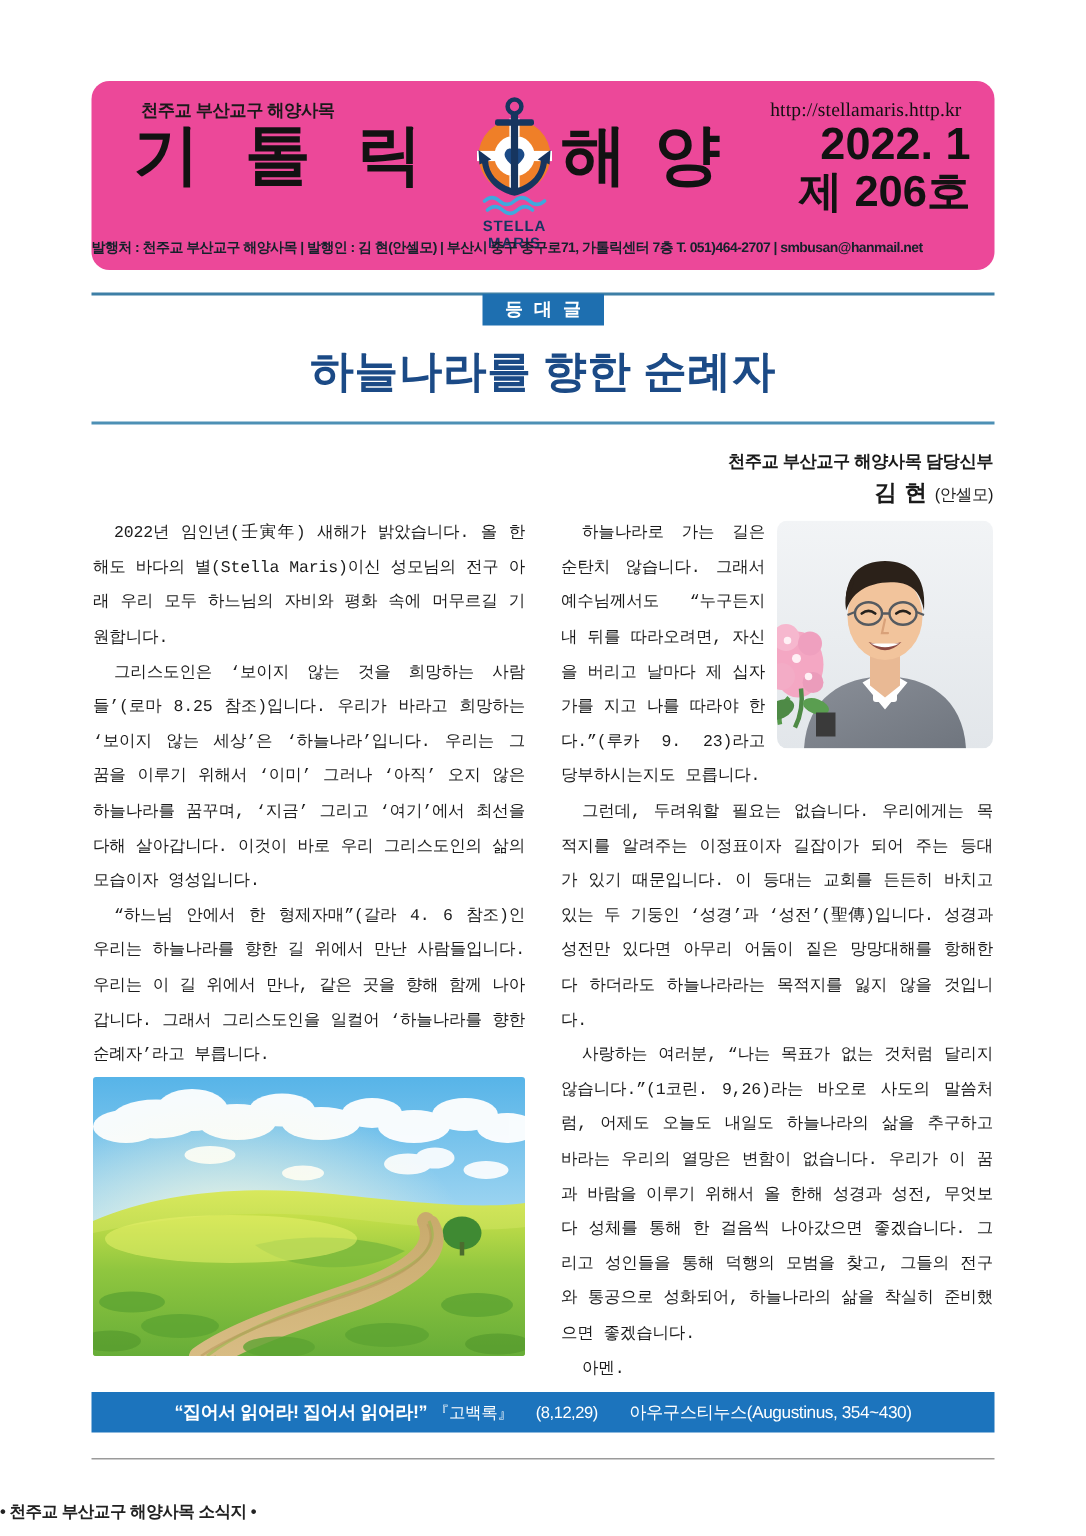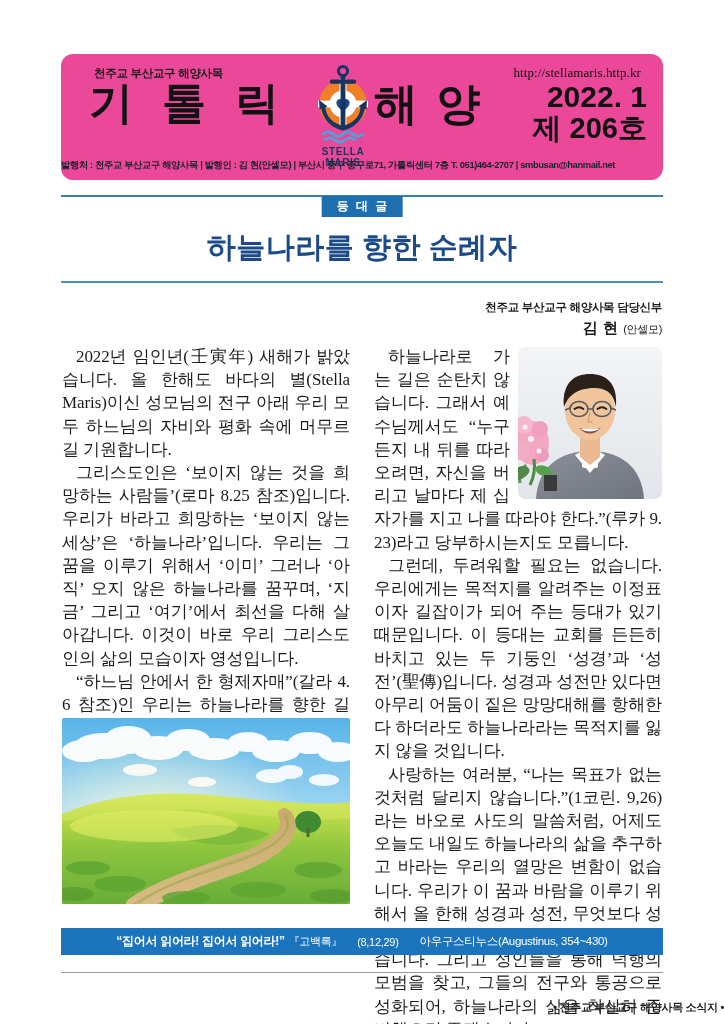--- a/index.html
+++ b/index.html
@@ -52,21 +52,21 @@
     font-family: "Liberation Serif", serif;
     font-size: 13px;
     color: #111111;
     white-space: nowrap;
     letter-spacing: 0.1px;
   }
   .mast-word-left {
     position: absolute;
     left: 28px;
     top: 28px;
-    font-family: Liberation Serif, serif;
+    font-family: Liberation Sans, sans-serif;
     font-size: 44px;
     font-weight: bold;
     color: #121212;
     letter-spacing: 9px;
     line-height: 1;
     white-space: nowrap;
   }
   .mast-word-right {
     position: absolute;
     left: 313px;
@@ -192,22 +192,22 @@
     font-size: 11px;
     font-weight: normal;
     letter-spacing: -0.3px;
   }
 
   
   .col {
     position: absolute;
     top: 345px;
     width: 288px;
-    font-family: Liberation Serif, serif;
-    font-size: 17px;
+    font-family: Liberation Mono, monospace;
+    font-size: 11px;
     line-height: 23.2px;
     color: #1c1c1c;
     text-align: justify;
     text-justify: inter-character;
     letter-spacing: -0.1px;
   }
   .col-left  { left: 62px; }
   .col-right { left: 374px; }
   .col p {
     margin: 0;
@@ -280,21 +280,21 @@
     top: 972px;
     width: 602px;
     height: 1px;
     background: #9a9a9a;
   }
   .page-footer {
     position: absolute;
     left: 0;
     right: 0;
     top: 1000px;
-    text-align: right;
+    text-align: left;
     font-family: "Liberation Sans", sans-serif;
     font-size: 11px;
     font-weight: bold;
     color: #222222;
     letter-spacing: -0.3px;
   }
 </style>
 </head>
 <body>
 

